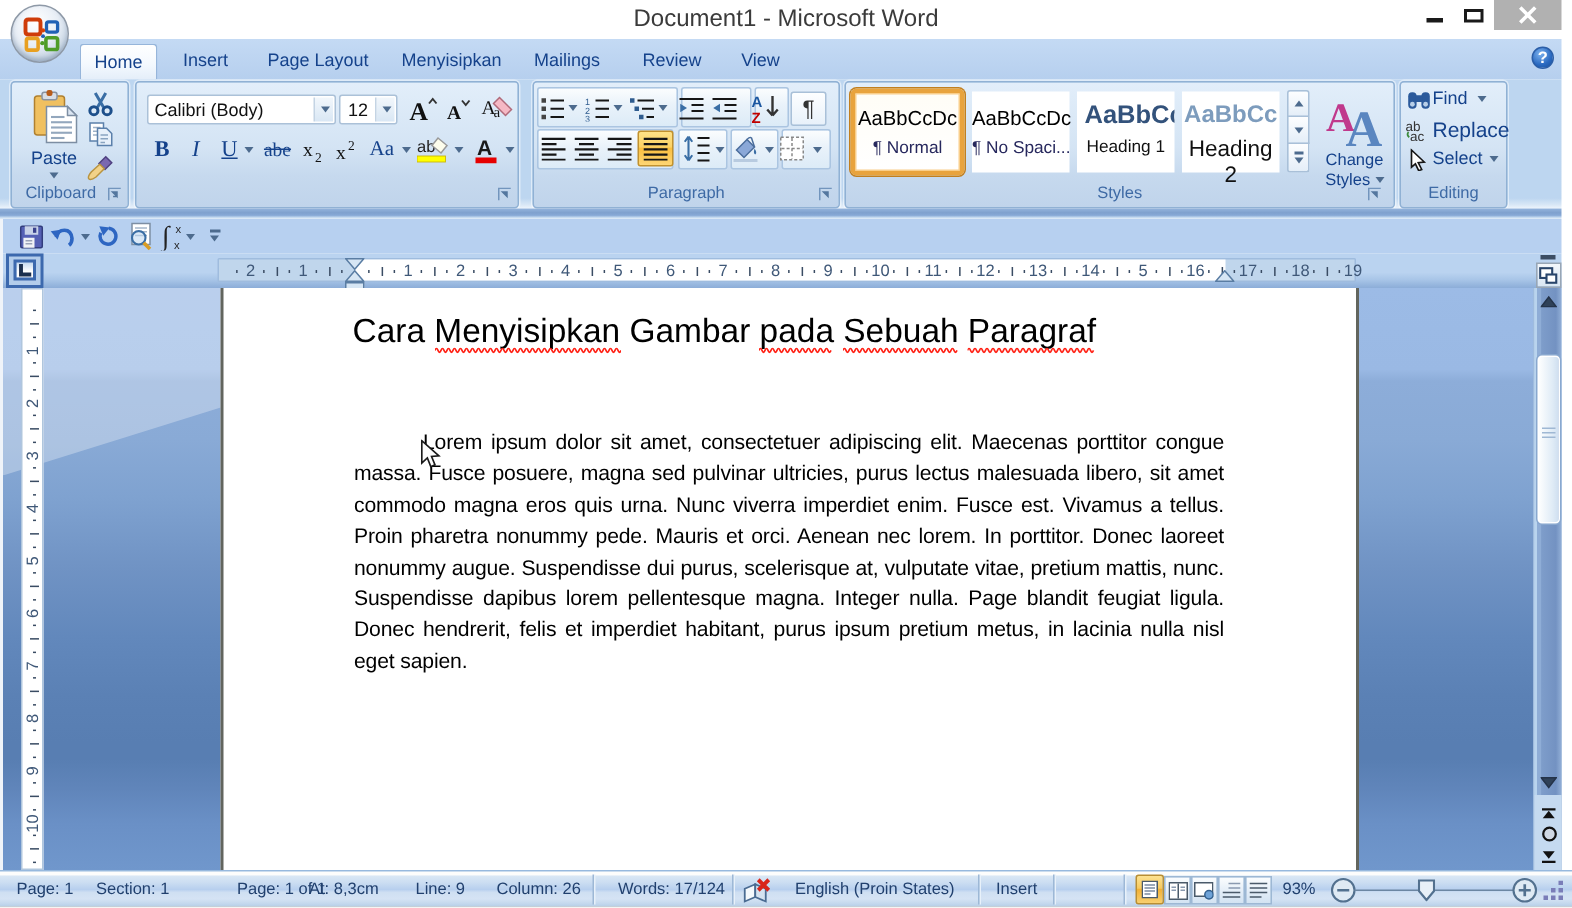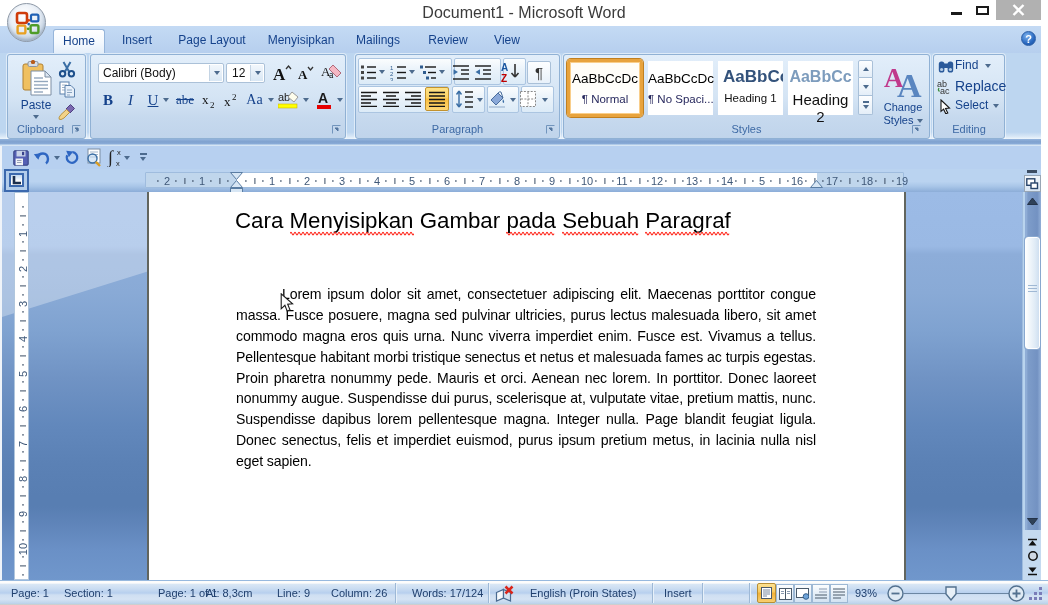--- a/index.html
+++ b/index.html
@@ -752,25 +752,24 @@
         </div>
     </div>
 
   </div>
   <div id="winleftedge"></div>
   <div id="doctitle">Cara Menyisipkan Gambar pada Sebuah Paragraf</div>
   <div id="bodytext">
     <div class="l"><span style="display:inline-block;width:46px;"></span>Lorem ipsum dolor sit amet, consectetuer adipiscing elit. Maecenas porttitor congue</div>
     <div class="l">massa. Fusce posuere, magna sed pulvinar ultricies, purus lectus malesuada libero, sit amet</div>
     <div class="l">commodo magna eros quis urna. Nunc viverra imperdiet enim. Fusce est. Vivamus a tellus.</div>
-    <div class="l">Pellentesque habitant morbi tristique senectus et netus et malesuada fames ac turpis egestas.</div>
     <div class="l">Proin pharetra nonummy pede. Mauris et orci. Aenean nec lorem. In porttitor. Donec laoreet</div>
     <div class="l">nonummy augue. Suspendisse dui purus, scelerisque at, vulputate vitae, pretium mattis, nunc.</div>
     <div class="l">Suspendisse dapibus lorem pellentesque magna. Integer nulla. Page blandit feugiat ligula.</div>
-    <div class="l">Donec senectus, felis et imperdiet euismod, purus ipsum pretium metus, in lacinia nulla nisl</div>
+    <div class="l">Donec hendrerit, felis et imperdiet habitant, purus ipsum pretium metus, in lacinia nulla nisl</div>
     <div class="l last">eget sapien.</div>
   </div>
 
   <svg class="abs" style="left:290px;top:231px;" width="124" height="5">
       <path d="M0 2.6 q1.0 -2.6 2.0 0 q1.0 2.6 2.0 0 q1.0 -2.6 2.0 0 q1.0 2.6 2.0 0 q1.0 -2.6 2.0 0 q1.0 2.6 2.0 0 q1.0 -2.6 2.0 0 q1.0 2.6 2.0 0 q1.0 -2.6 2.0 0 q1.0 2.6 2.0 0 q1.0 -2.6 2.0 0 q1.0 2.6 2.0 0 q1.0 -2.6 2.0 0 q1.0 2.6 2.0 0 q1.0 -2.6 2.0 0 q1.0 2.6 2.0 0 q1.0 -2.6 2.0 0 q1.0 2.6 2.0 0 q1.0 -2.6 2.0 0 q1.0 2.6 2.0 0 q1.0 -2.6 2.0 0 q1.0 2.6 2.0 0 q1.0 -2.6 2.0 0 q1.0 2.6 2.0 0 q1.0 -2.6 2.0 0 q1.0 2.6 2.0 0 q1.0 -2.6 2.0 0 q1.0 2.6 2.0 0 q1.0 -2.6 2.0 0 q1.0 2.6 2.0 0 q1.0 -2.6 2.0 0 q1.0 2.6 2.0 0 q1.0 -2.6 2.0 0 q1.0 2.6 2.0 0 q1.0 -2.6 2.0 0 q1.0 2.6 2.0 0 q1.0 -2.6 2.0 0 q1.0 2.6 2.0 0 q1.0 -2.6 2.0 0 q1.0 2.6 2.0 0 q1.0 -2.6 2.0 0 q1.0 2.6 2.0 0 q1.0 -2.6 2.0 0 q1.0 2.6 2.0 0 q1.0 -2.6 2.0 0 q1.0 2.6 2.0 0 q1.0 -2.6 2.0 0 q1.0 2.6 2.0 0 q1.0 -2.6 2.0 0 q1.0 2.6 2.0 0 q1.0 -2.6 2.0 0 q1.0 2.6 2.0 0 q1.0 -2.6 2.0 0 q1.0 2.6 2.0 0 q1.0 -2.6 2.0 0 q1.0 2.6 2.0 0 q1.0 -2.6 2.0 0 q1.0 2.6 2.0 0 q1.0 -2.6 2.0 0 q1.0 2.6 2.0 0 q1.0 -2.6 2.0 0 q1.0 2.6 2.0 0" fill="none" stroke="#ff2014" stroke-width="1.1"></path>
     </svg>
     <svg class="abs" style="left:506px;top:231px;" width="50" height="5">
       <path d="M0 2.6 q1.0 -2.6 2.0 0 q1.0 2.6 2.0 0 q1.0 -2.6 2.0 0 q1.0 2.6 2.0 0 q1.0 -2.6 2.0 0 q1.0 2.6 2.0 0 q1.0 -2.6 2.0 0 q1.0 2.6 2.0 0 q1.0 -2.6 2.0 0 q1.0 2.6 2.0 0 q1.0 -2.6 2.0 0 q1.0 2.6 2.0 0 q1.0 -2.6 2.0 0 q1.0 2.6 2.0 0 q1.0 -2.6 2.0 0 q1.0 2.6 2.0 0 q1.0 -2.6 2.0 0 q1.0 2.6 2.0 0 q1.0 -2.6 2.0 0 q1.0 2.6 2.0 0 q1.0 -2.6 2.0 0 q1.0 2.6 2.0 0 q1.0 -2.6 2.0 0 q1.0 2.6 2.0 0" fill="none" stroke="#ff2014" stroke-width="1.1"></path>
     </svg>
     <svg class="abs" style="left:562px;top:231px;" width="77" height="5">

